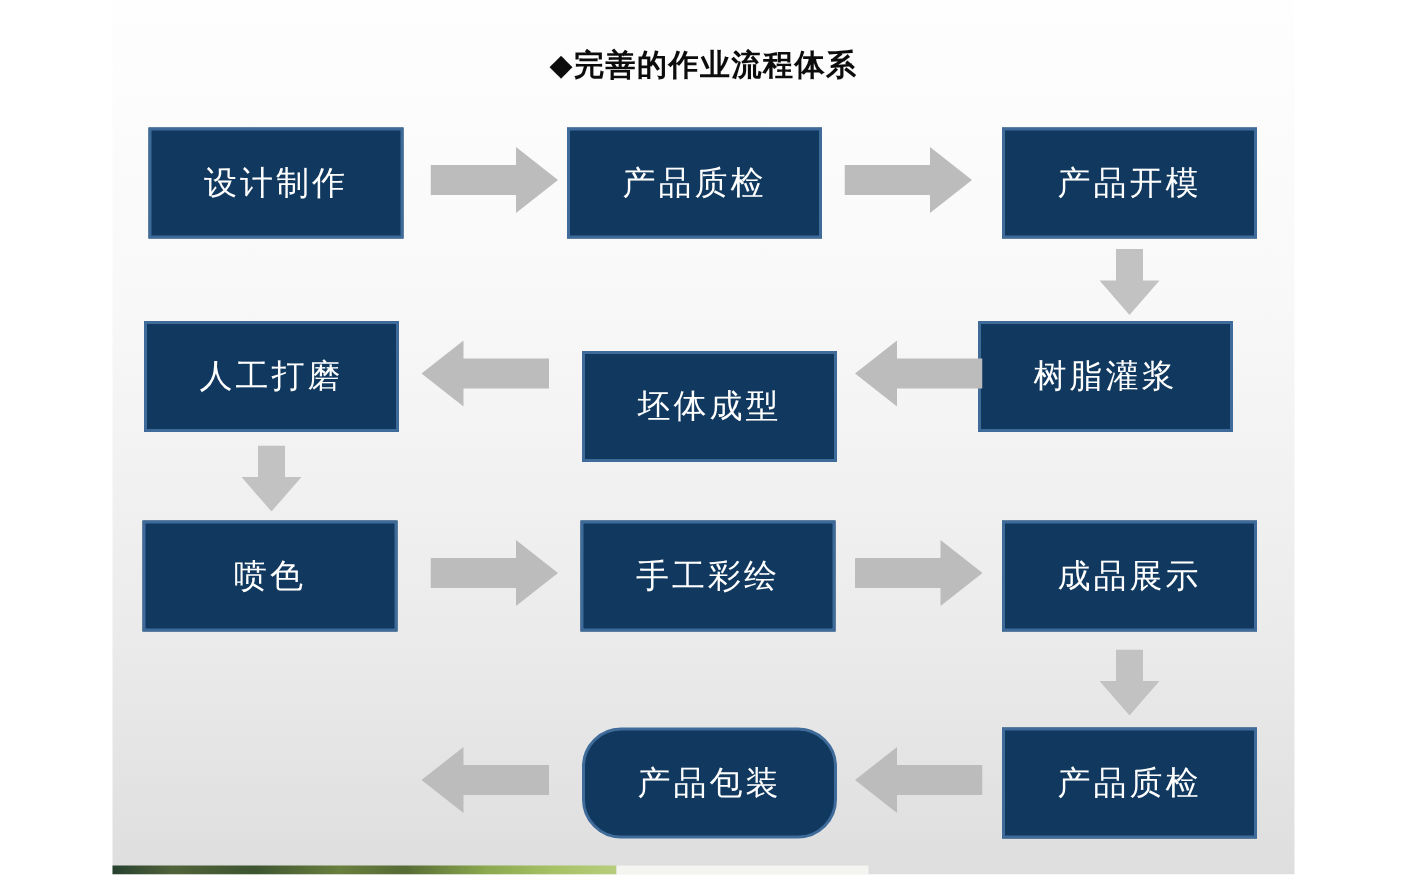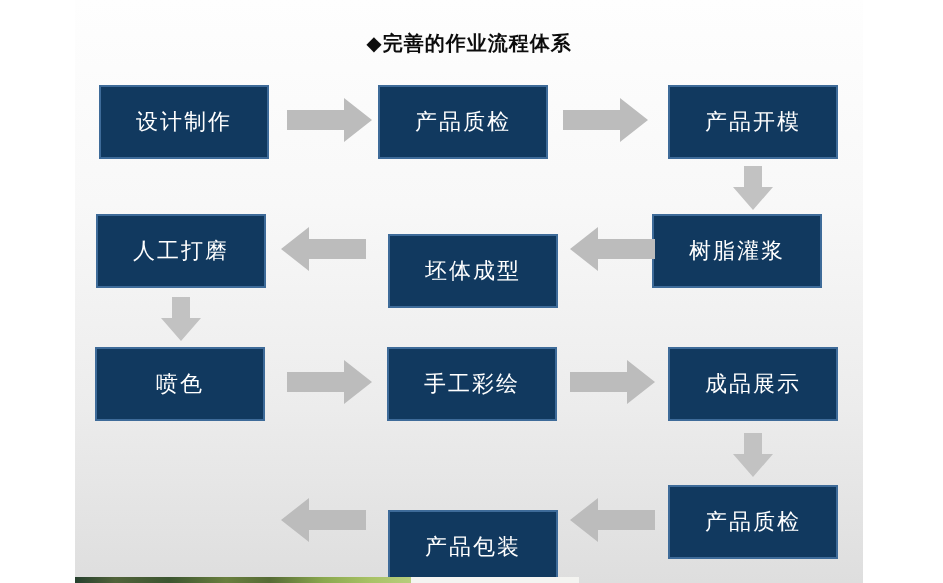--- a/index.html
+++ b/index.html
@@ -51,21 +51,21 @@
     <div class="box" style="left:20px;top:347px;justify-content:center;">
         <span>喷色</span>
       </div>
     <div class="box" style="left:312px;top:347px;">
         <span>手工彩绘</span>
       </div>
     <div class="box" style="left:593px;top:347px;">
         <span>成品展示</span>
       </div>
 
-    <div class="box" style="left:313px;top:510px;">
+    <div class="box" style="left:313px;top:485px;border-radius:26px;">
         <span>产品包装</span>
       </div>
     <div class="box" style="left:593px;top:485px;">
         <span>产品质检</span>
       </div>
 
     <div class="arrow" style="left:212px;top:98px;">
       <svg width="85" height="44" viewBox="0 0 85 44">
           <polygon points="0,12 57,12 57,0 85,22 57,44 57,32 0,32" fill="#bcbcbc"></polygon>
         </svg>

